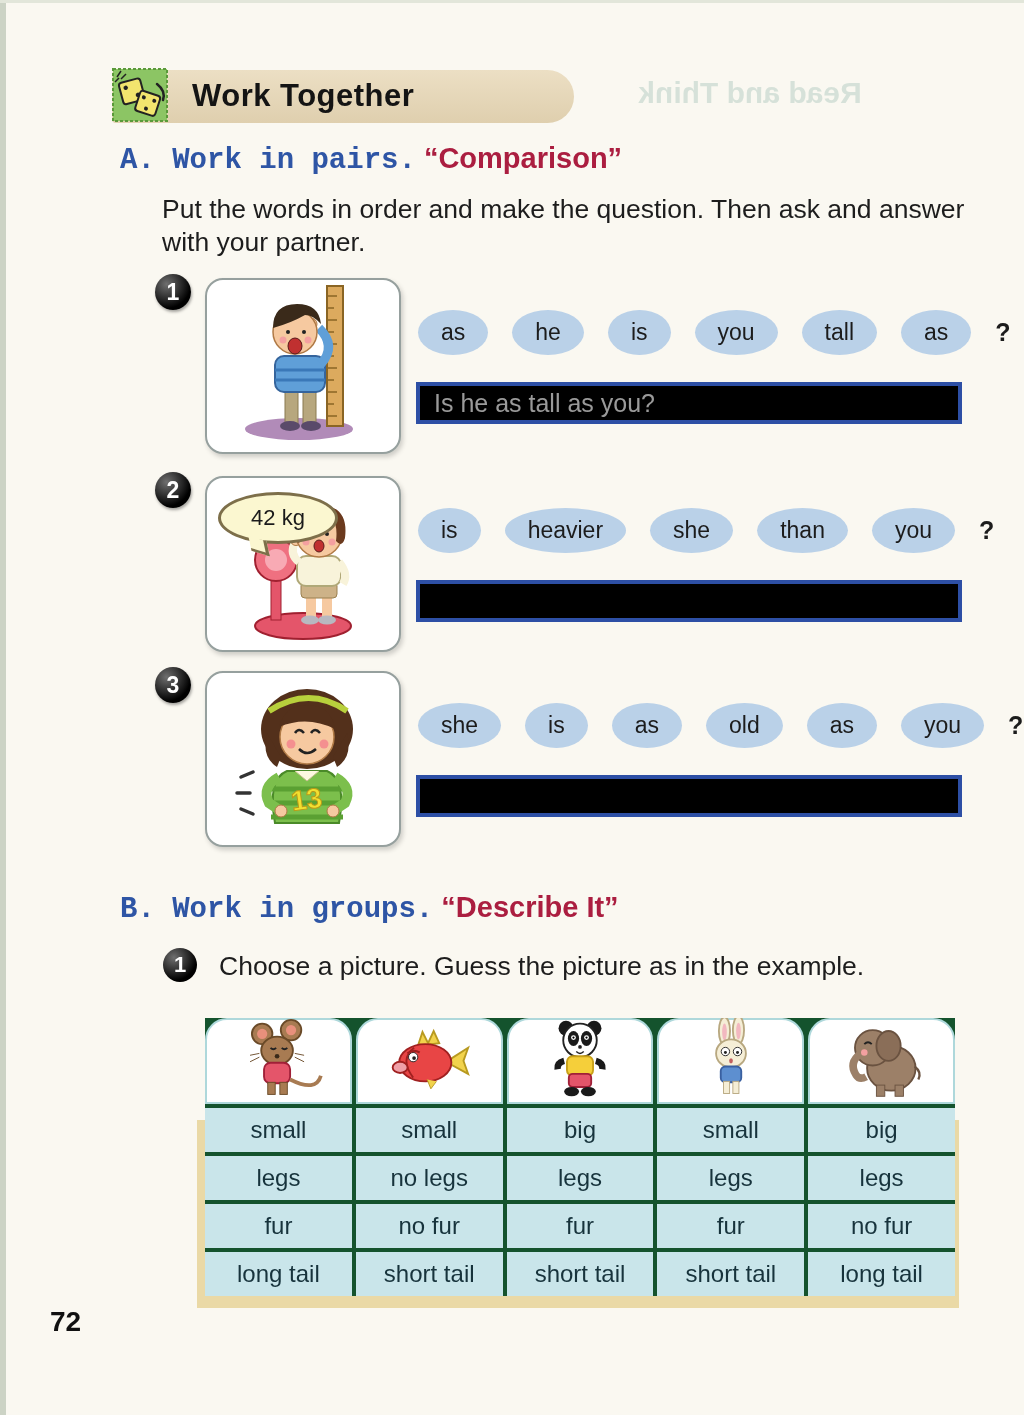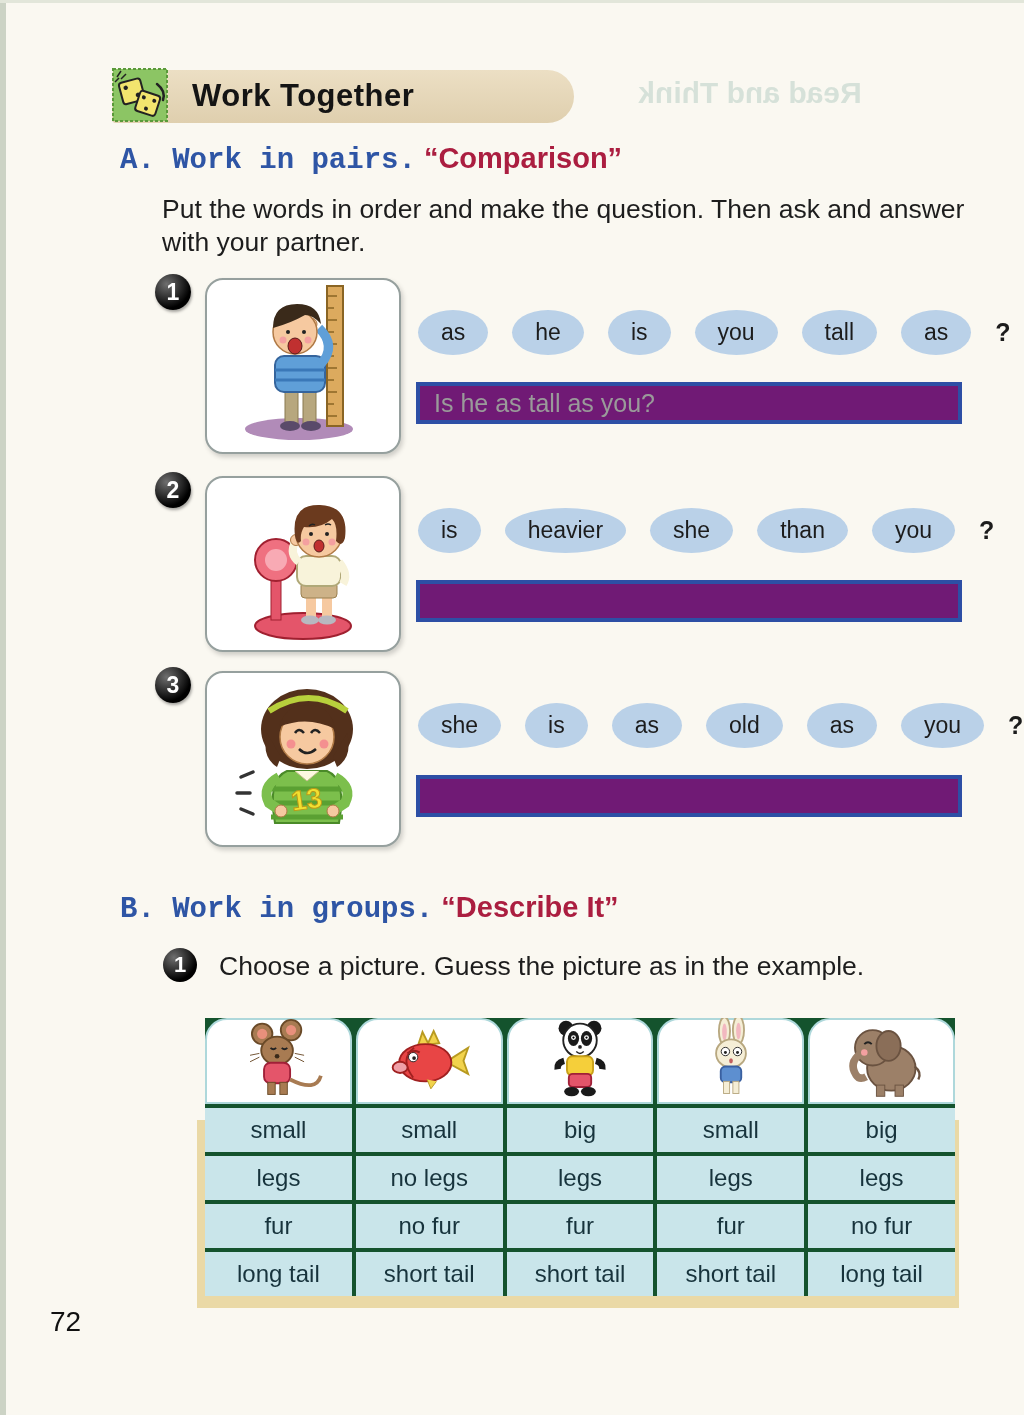--- a/index.html
+++ b/index.html
@@ -74,21 +74,21 @@
     position:absolute;left:418px;top:38px;width:532px;
     display:flex;align-items:center;justify-content:space-between;gap:24px;
   }
   .oval{
     background:#bad1e8;border-radius:50%;padding:9px 23px;
     font-size:23px;color:#1c1c1c;white-space:nowrap;
   }
   .qmark{font-size:25px;color:#1c1c1c;font-weight:bold;}
   .answer{
     position:absolute;left:416px;top:110px;width:524px;height:34px;
-    background:#701a75;border:4px solid #2d4fa5;
+    background:#000000;border:4px solid #2d4fa5;
     display:flex;align-items:center;padding-left:14px;
     font-size:25px;color:#9a9a9a;
   }
 
   
   .step-line-badge{
     position:absolute;left:163px;top:948px;width:34px;height:34px;border-radius:50%;
     background:radial-gradient(circle at 32% 28%, #6f6f6f, #000 68%);
     color:#fff;font-size:22px;font-weight:bold;
     display:flex;align-items:center;justify-content:center;
@@ -110,21 +110,21 @@
   }
   .acell{
     background:#fff;border:2px solid #aed8db;border-radius:22px 22px 0 0;
     display:flex;align-items:flex-end;justify-content:center;padding-bottom:2px;
   }
   .dcell{
     background:#c9e5ea;display:flex;align-items:center;justify-content:center;
     font-size:24px;color:#17333c;
   }
 
-  .page-number{position:absolute;left:50px;top:1306px;font-size:28px;font-weight:normal;color:#111;}
+  .page-number{position:absolute;left:50px;top:1306px;font-size:28px;font-weight:bold;color:#111;}
 </style>
 </head>
 <body>
 
 <div class="scan-edge"></div>
 <div class="scan-top"></div>
 
 <div class="header-bar"></div>
 <div class="header-icon">
   <svg viewBox="0 0 56 54" width="56" height="54">
@@ -221,20 +221,21 @@
       <circle cx="112" cy="56" r="23" fill="#f6c9a0" stroke="#b07a46" stroke-width="1.5"></circle>
       <path d="M88 58 q-4 -32 25 -31 q29 1 25 33 q-3 10 -9 3 q2 -16 -4 -22 q-12 10 -28 8 q-4 6 -3 14 q-4 5 -6 -5z" fill="#6b3a1e"></path>
       <circle cx="104" cy="56" r="2" fill="#222"></circle>
         <circle cx="120" cy="56" r="2" fill="#222"></circle>
       <path d="M102 48 q3 -3 6 -1 M118 47 q3 -2 6 0" stroke="#222" stroke-width="1.5" fill="none"></path>
       <circle cx="99" cy="64" r="3.5" fill="#f4a0a0"></circle>
         <circle cx="125" cy="64" r="3.5" fill="#f4a0a0"></circle>
       <ellipse cx="112" cy="68" rx="5" ry="6" fill="#c03030" stroke="#5a1a1a"></ellipse>
     </svg>
   </div>
+  <div class="bubble">42 kg</div>
   <div class="words">
     <span class="oval">is</span>
     <span class="oval">heavier</span>
     <span class="oval">she</span>
     <span class="oval">than</span>
     <span class="oval">you</span>
     <span class="qmark">?</span>
   </div>
   <div class="answer"></div>
 </div>

